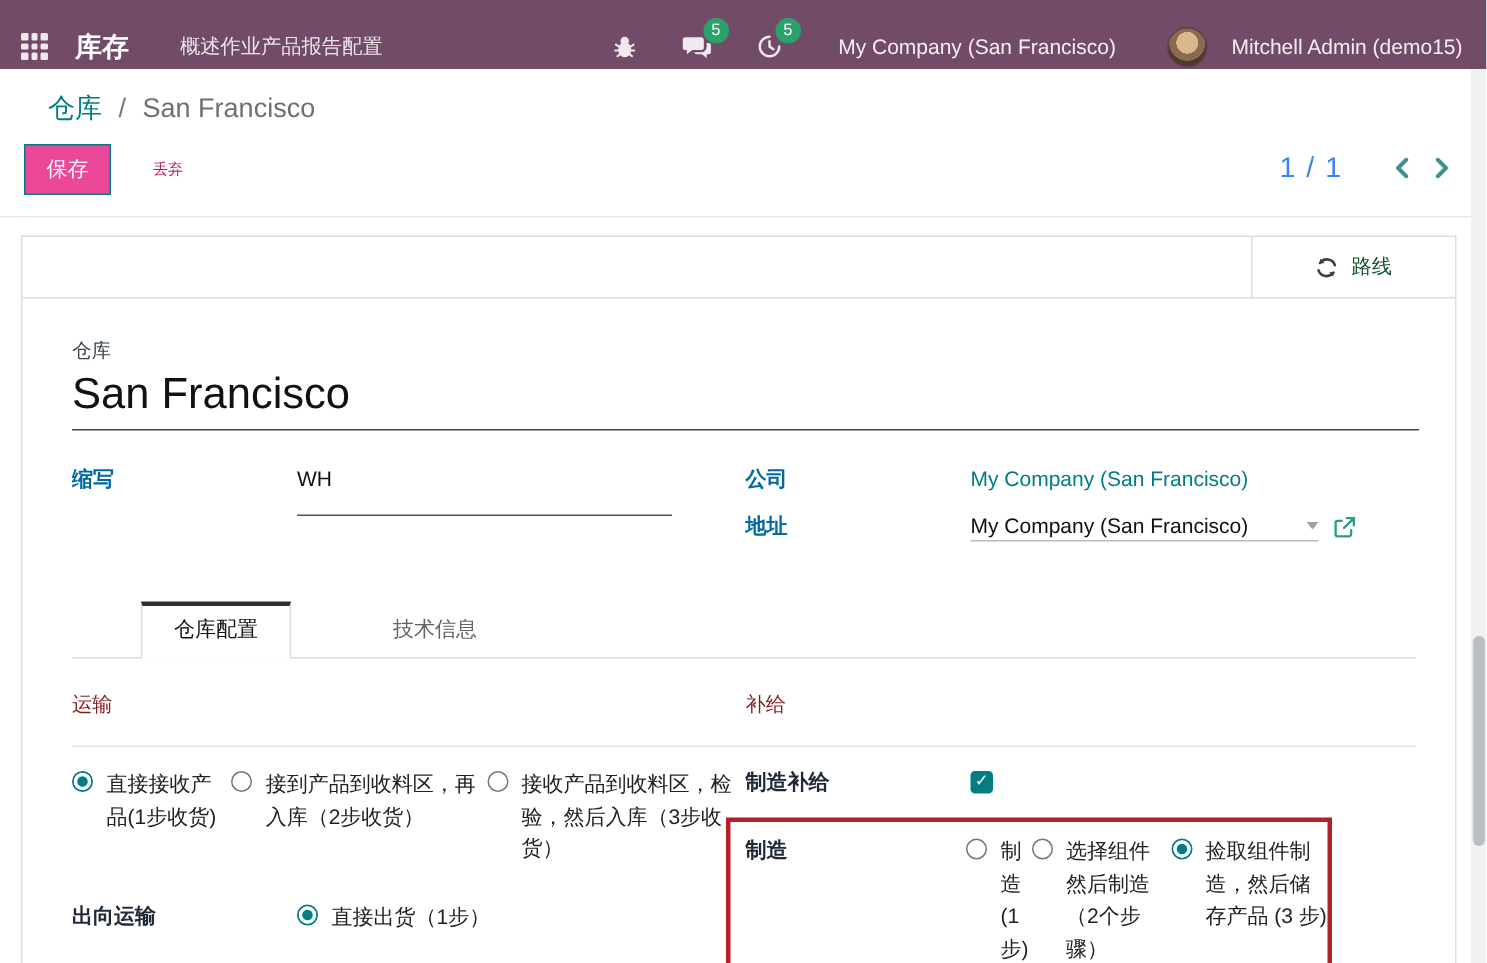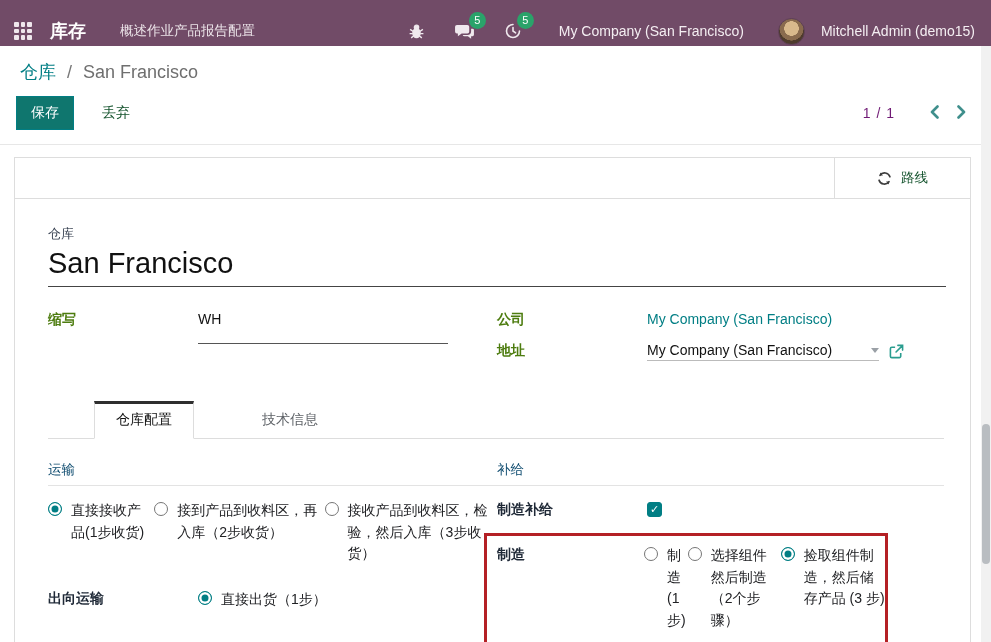--- a/index.html
+++ b/index.html
@@ -23,51 +23,51 @@
     background:#2aa36a; color:#fff; border-radius:50%; font-size:11px; line-height:17px;
     text-align:center; padding:0 2px; }
   .tb-company { margin:0 26px 0 18px; font-size:14px; color:#f4eef2; cursor:pointer; }
   .avatar { width:27px; height:27px; border-radius:50%; margin-right:8px; cursor:pointer;
     background:radial-gradient(circle at 50% 38%, #d9b98c 0 36%, #8a6b4e 37% 60%, #4e3b2c 61%);
     border:1px solid #5d3f55; }
   .tb-user { font-size:14px; color:#f4eef2; cursor:pointer; }
 
   
   .control-panel { padding:10px 16px 0 16px; border-bottom:1px solid #e7e7e7; }
-  .breadcrumb { font-size:18px; margin:4px 0 12px 4px; }
+  .breadcrumb { font-size:18px; margin:4px 0 12px 16px; }
   .breadcrumb .bc-link { color:#017e84; cursor:pointer; }
   .breadcrumb .bc-sep { color:#777; margin:0 6px; }
   .breadcrumb .bc-current { color:#6f6f6f; }
   .cp-row { display:flex; align-items:center; padding-bottom:14px; }
-  .btn-save { background:#0f766e; color:#fff; border:1px solid #017e84; padding:7px 14px;
+  .btn-save { background:#ec4899; color:#fff; border:1px solid #017e84; padding:7px 14px;
     font-size:14px; cursor:pointer; border-radius:0; }
-  .btn-discard { background:transparent; color:#14532d; border:none; padding:7px 14px;
-    margin-left:14px; font-size:14px; cursor:pointer; }
+  .btn-discard { background:transparent; color:#be185d; border:none; padding:7px 14px;
+    margin-left:14px; font-size:10px; cursor:pointer; }
   .cp-spacer { flex:1; }
-  .pager-count { color:#701a75; font-size:14px; margin-right:26px; letter-spacing:1px; }
+  .pager-count { color:#3b82f6; font-size:19px; margin-right:26px; letter-spacing:1px; }
   .pager-btn { background:none; border:none; cursor:pointer; padding:2px 8px; }
 
   
   .sheet { width:957px; margin:12px 0 0 14px; background:#fff; border:1px solid #ddd;
     border-bottom:none; min-height:486px; position:relative; }
   .button-box { height:41px; border-bottom:1px solid #ddd; display:flex;
     justify-content:flex-end; }
   .routes-btn { width:136px; border-left:1px solid #ddd; display:flex; align-items:center;
     justify-content:center; gap:9px; cursor:pointer; color:#14532d; font-size:13.5px; }
 
   .sheet-body { padding:26px 26px 0 33px; }
   .name-label { font-size:13px; color:#374151; margin-bottom:4px; }
   .name-input { font-size:29px; color:#111; border-bottom:1px solid #444;
     padding-bottom:6px; width:898px; cursor:text; }
 
   .field-groups { display:flex; margin-top:24px; }
   .fg-left { width:450px; }
   .fg-right { width:448px; }
   .field-row { display:flex; align-items:baseline; margin-bottom:13px; }
-  .field-label { width:150px; flex-shrink:0; font-weight:bold; font-size:14px; color:#4d7c0f; }
+  .field-label { width:150px; flex-shrink:0; font-weight:bold; font-size:14px; color:#0369a1; }
   .fv-underline { border-bottom:1px solid #555; width:250px; padding-bottom:16px;
     font-size:14px; color:#111; cursor:text; }
   .fv-link { color:#017e84; font-size:14px; cursor:pointer; }
   .m2o { display:flex; align-items:center; }
   .m2o-input { border-bottom:1px solid #bbb; width:232px; padding-bottom:2px;
     font-size:14px; color:#111; display:flex; align-items:center; cursor:text; }
   .m2o-input .val { flex:1; }
   .caret { width:0; height:0; border-left:4px solid transparent; border-right:4px solid transparent;
     border-top:5px solid #9aa0a6; margin-left:6px; cursor:pointer; }
   .ext-link { margin-left:10px; cursor:pointer; display:flex; }
@@ -76,21 +76,21 @@
   .tabs { display:flex; margin-top:26px; border-bottom:1px solid #ddd; padding-left:0; }
   .tab { padding:9px 21px; font-size:14px; cursor:pointer; border:1px solid transparent;
     position:relative; top:1px; color:#5f6368; background:transparent;margin-left:46px; }
   .tab.active { color:#111; background:#fff; border-color:#ddd; border-bottom-color:#fff;
     border-top:3px solid #2f2f2f; padding-top:7px; }
 
   
   .tab-content { display:flex; padding-top:22px; }
   .col-left { width:450px; }
   .col-right { width:448px; }
-  .section-title { color:#0c4a6e; font-size:13.5px; padding-bottom:6px;
+  .section-title { color:#7f1d1d; font-size:13.5px; padding-bottom:18px;
     border-bottom:1px solid #e3e3e3; margin-bottom:14px; }
   .grp-row { display:flex; margin-bottom:14px; }
   .grp-label { width:150px; flex-shrink:0; font-weight:bold; font-size:14px; color:#1f2937;
     padding-top:1px; }
   .opts { display:flex; gap:2px; }
   .opt { display:flex; gap:9px; cursor:pointer; align-items:flex-start; }
   .radio { width:14px; height:14px; border-radius:50%; border:1px solid #767676;
     background:#fff; flex-shrink:0; margin-top:2px; }
   .radio.checked { background:#017e84; border-color:#017e84;
     box-shadow:inset 0 0 0 2.5px #fff; }

